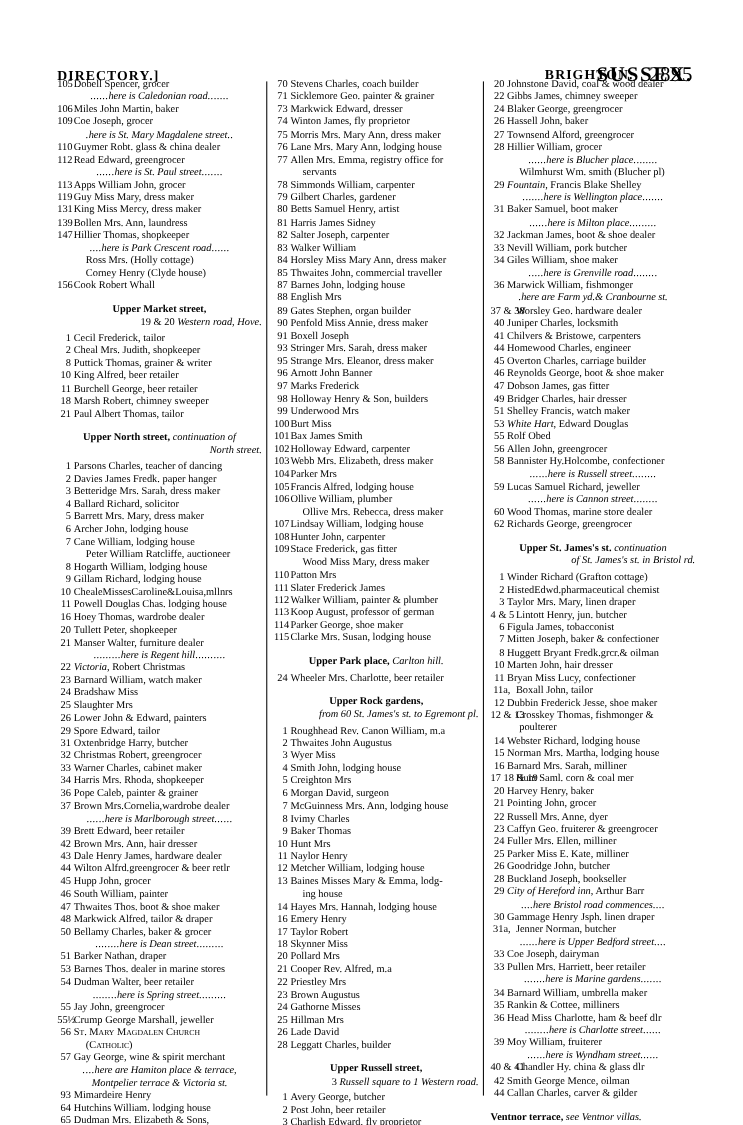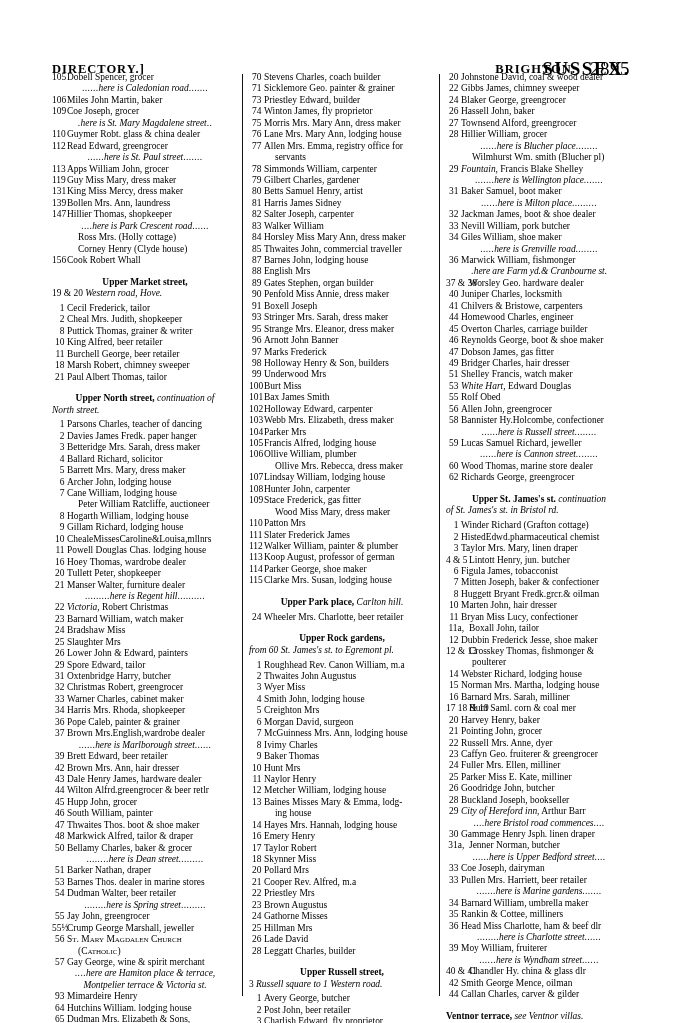--- a/index.html
+++ b/index.html
@@ -108,21 +108,21 @@
   .head{
     display:block;
     text-align:center;
     font-weight:bold;
     white-space:nowrap;
     margin-top:5px;
   }
   .head .it{font-style:italic;font-weight:normal;}
   .sub{
     display:block;
-    text-align:left;
+    text-align:right;
     white-space:nowrap;
     font-style:italic;
   }
   .sub .rm{font-style:normal;}
   .blank{display:block;height:5.2px;}
   .blank.sm{height:3.4px;}
   .it{font-style:italic;}
   .sc{font-variant:small-caps;}
 </style>
 </head>
@@ -194,21 +194,21 @@
         <span class="e"><span class="num">23</span><span>Barnard William, watch maker</span></span>
         <span class="e"><span class="num">24</span><span>Bradshaw Miss</span></span>
         <span class="e"><span class="num">25</span><span>Slaughter Mrs</span></span>
         <span class="e"><span class="num">26</span><span>Lower John &amp; Edward, painters</span></span>
         <span class="e"><span class="num">29</span><span>Spore Edward, tailor</span></span>
         <span class="e"><span class="num">31</span><span>Oxtenbridge Harry, butcher</span></span>
         <span class="e"><span class="num">32</span><span>Christmas Robert, greengrocer</span></span>
         <span class="e"><span class="num">33</span><span>Warner Charles, cabinet maker</span></span>
         <span class="e"><span class="num">34</span><span>Harris Mrs. Rhoda, shopkeeper</span></span>
         <span class="e"><span class="num">36</span><span>Pope Caleb, painter &amp; grainer</span></span>
-        <span class="e"><span class="num">37</span><span>Brown Mrs.English,wardrobe dealer</span></span>
+        <span class="e"><span class="num">37</span><span>Brown Mrs.Cornelia,wardrobe dealer</span></span>
         <span class="here"><span class="dots">......</span>here is Marlborough street<span class="dots">......</span></span>
         <span class="e"><span class="num">39</span><span>Brett Edward, beer retailer</span></span>
         <span class="e"><span class="num">42</span><span>Brown Mrs. Ann, hair dresser</span></span>
         <span class="e"><span class="num">43</span><span>Dale Henry James, hardware dealer</span></span>
         <span class="e"><span class="num">44</span><span>Wilton Alfrd.greengrocer &amp; beer retlr</span></span>
         <span class="e"><span class="num">45</span><span>Hupp John, grocer</span></span>
         <span class="e"><span class="num">46</span><span>South William, painter</span></span>
         <span class="e"><span class="num">47</span><span>Thwaites Thos. boot &amp; shoe maker</span></span>
         <span class="e"><span class="num">48</span><span>Markwick Alfred, tailor &amp; draper</span></span>
         <span class="e"><span class="num">50</span><span>Bellamy Charles, baker &amp; grocer</span></span>
@@ -224,21 +224,21 @@
         <span class="e"><span class="num">57</span><span>Gay George, wine &amp; spirit merchant</span></span>
         <span class="here"><span class="dots">....</span>here are Hamiton place &amp; terrace,<span class="dots"></span></span>
         <span class="here">Montpelier terrace &amp; Victoria st.</span>
         <span class="e"><span class="num">93</span><span>Mimardeire Henry</span></span>
         <span class="e"><span class="num">64</span><span>Hutchins William. lodging house</span></span>
         <span class="e"><span class="num">65</span><span>Dudman Mrs. Elizabeth &amp; Sons,</span></span>
       </div>
     <div class="col col2" id="col-2">
         <span class="e"><span class="num">70</span><span>Stevens Charles, coach builder</span></span>
         <span class="e"><span class="num">71</span><span>Sicklemore Geo. painter &amp; grainer</span></span>
-        <span class="e"><span class="num">73</span><span>Priestley Edward, builder</span></span>
+        <span class="e"><span class="num">73</span><span>Markwick Edward, dresser</span></span>
         <span class="e"><span class="num">74</span><span>Winton James, fly proprietor</span></span>
         <span class="e"><span class="num">75</span><span>Morris Mrs. Mary Ann, dress maker</span></span>
         <span class="e"><span class="num">76</span><span>Lane Mrs. Mary Ann, lodging house</span></span>
         <span class="e"><span class="num">77</span><span>Allen Mrs. Emma, registry office for</span></span>
         <span class="cont">servants</span>
         <span class="e"><span class="num">78</span><span>Simmonds William, carpenter</span></span>
         <span class="e"><span class="num">79</span><span>Gilbert Charles, gardener</span></span>
         <span class="e"><span class="num">80</span><span>Betts Samuel Henry, artist</span></span>
         <span class="e"><span class="num">81</span><span>Harris James Sidney</span></span>
         <span class="e"><span class="num">82</span><span>Salter Joseph, carpenter</span></span>

